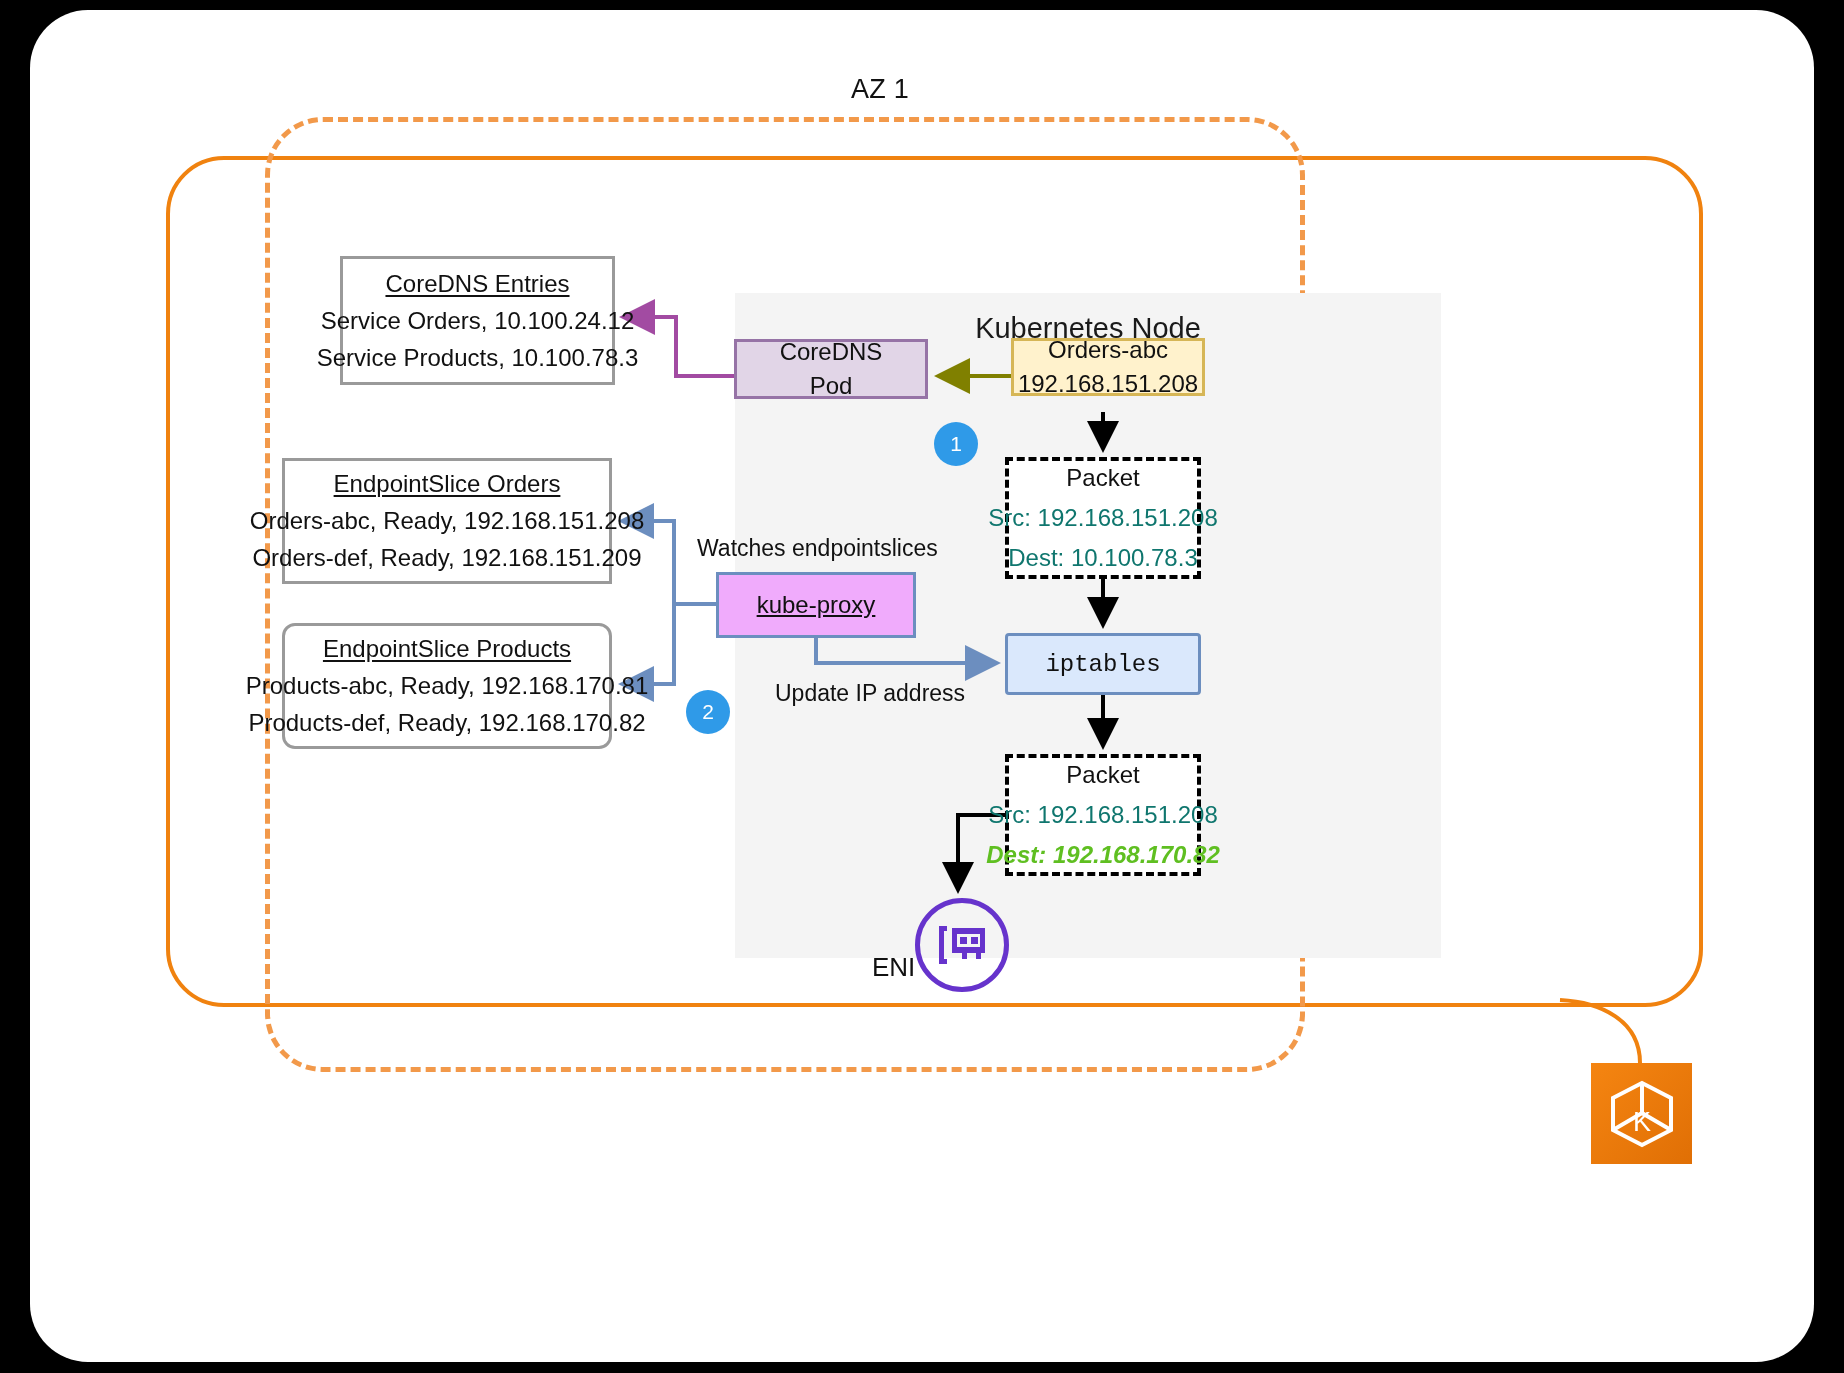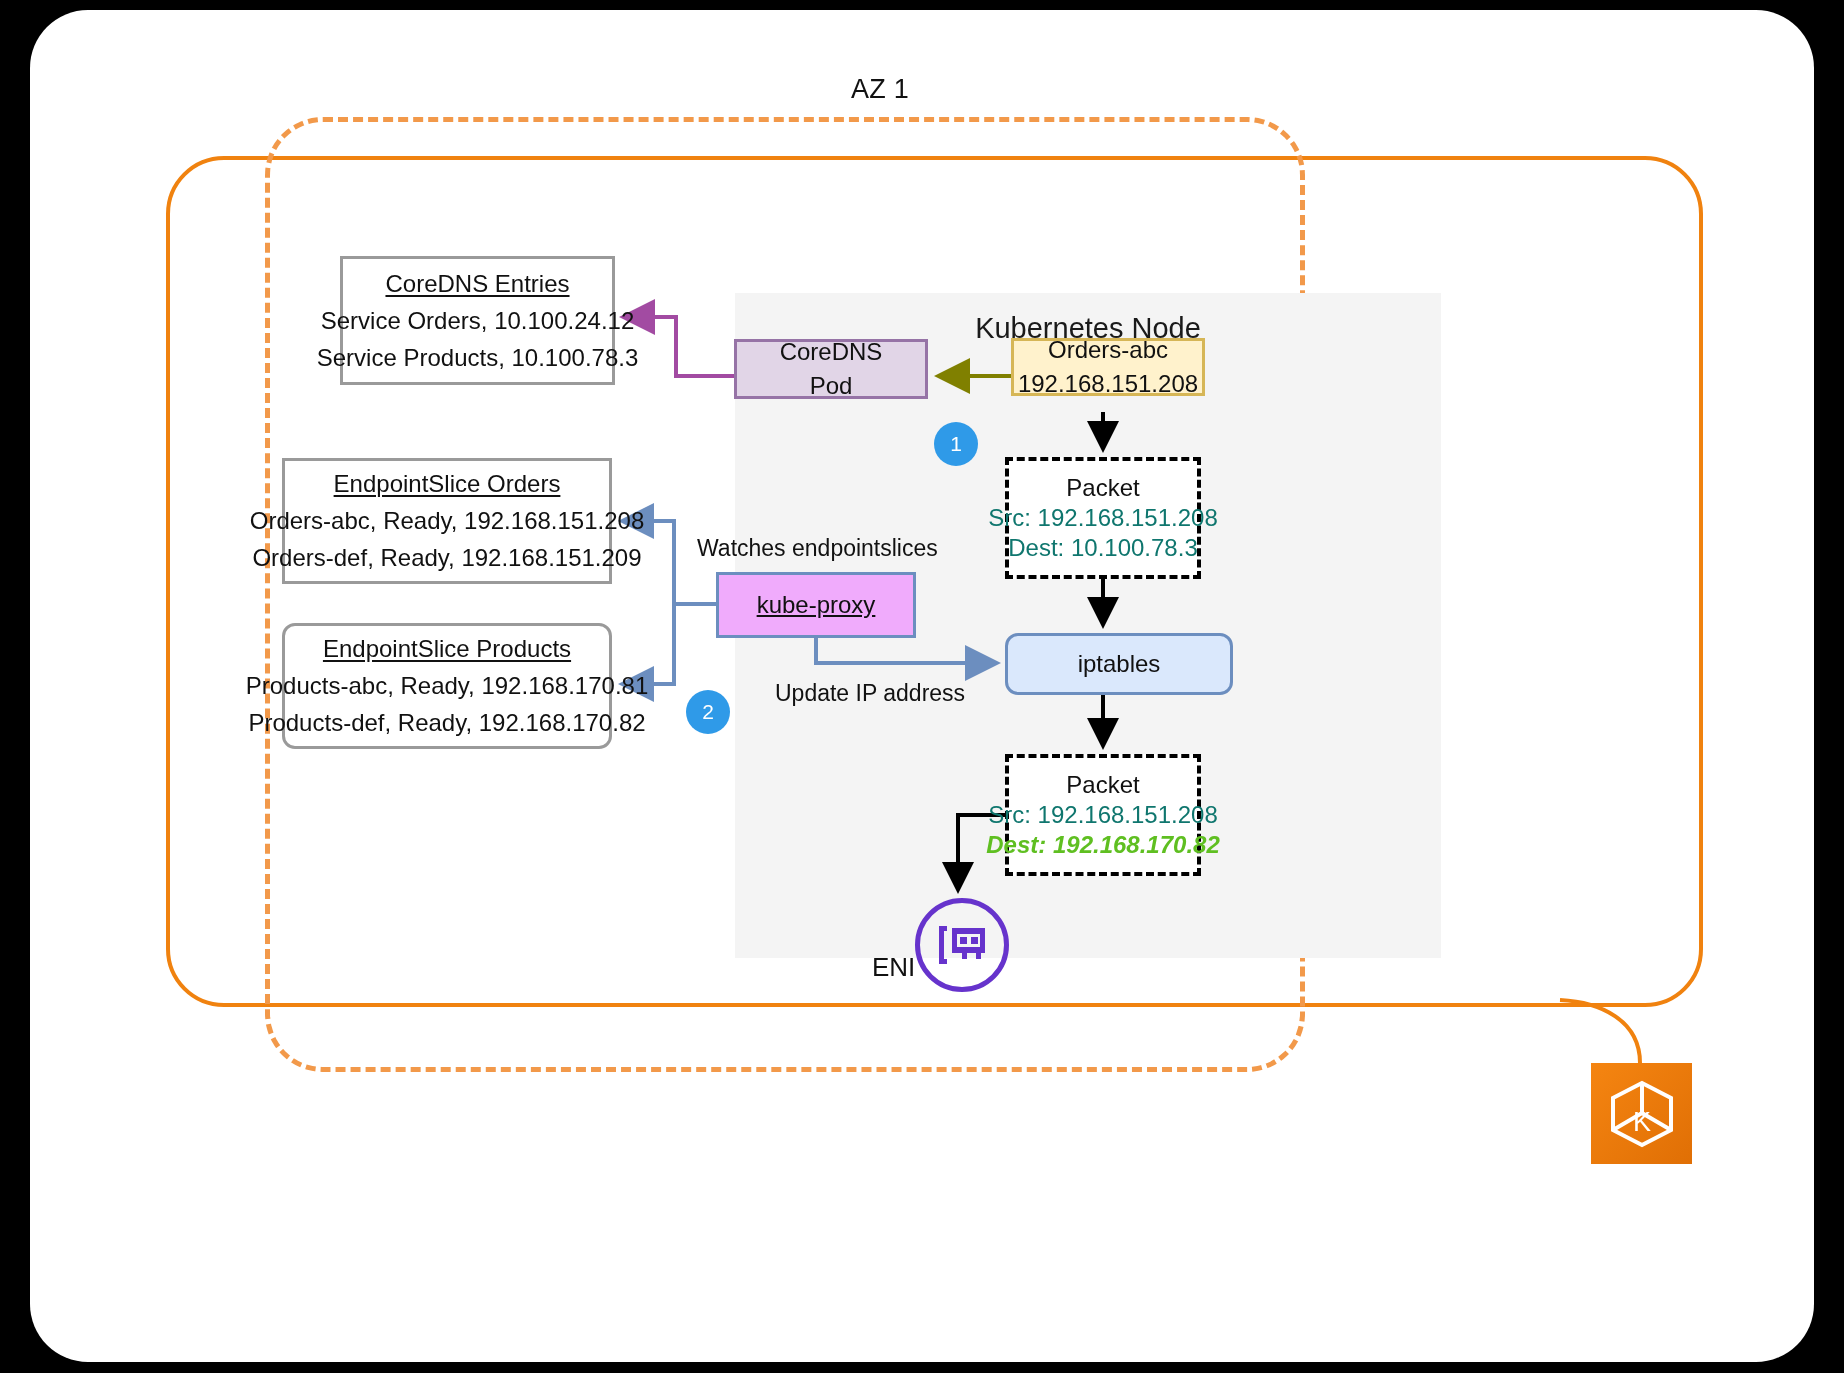--- a/index.html
+++ b/index.html
@@ -28,25 +28,25 @@
   #coredns-entries{left:340px;top:256px;width:275px;height:129px;}
   #eps-orders{left:282px;top:458px;width:330px;height:126px;}
   #eps-products{left:282px;top:623px;width:330px;height:126px;border-radius:13px;}
 
   
   .nbox{position:absolute;box-sizing:border-box;display:flex;flex-direction:column;
         align-items:center;justify-content:center;gap:6px;font-size:24px;color:#111;}
   #coredns-pod{left:734px;top:339px;width:194px;height:60px;background:#e1d5e7;border:3px solid #9673a6;}
   #orders-pod{left:1011px;top:338px;width:194px;height:58px;background:#fff2cc;border:3px solid #d6b656;}
   #kube-proxy{left:716px;top:572px;width:200px;height:66px;background:#f0abfc;border:3px solid #6c8ebf;text-decoration:underline;}
-  #iptables{left:1005px;top:633px;width:228px;height:62px;background:#dae8fc;border:3px solid #6c8ebf;border-radius:13px;}
+  #iptables{left:1005px;top:633px;width:196px;height:62px;background:#dae8fc;border:3px solid #6c8ebf;border-radius:4px;font-family:Liberation Mono, monospace;}
 
   
   .pbox{position:absolute;box-sizing:border-box;border:4px dashed #000;background:#fff;
-        display:flex;flex-direction:column;align-items:center;justify-content:center;gap:2px;}
+        display:flex;flex-direction:column;align-items:center;justify-content:center;gap:12px;}
   .pbox .ttl{font-size:24px;color:#111;}
   .pbox .row{font-size:24px;color:#0f766e;white-space:nowrap;}
   .pbox .row.hl{color:#5fbf21;font-style:italic;font-weight:bold;}
   #packet-1{left:1005px;top:457px;width:196px;height:122px;}
   #packet-2{left:1005px;top:754px;width:196px;height:122px;}
 
   
   .badge{position:absolute;width:44px;height:44px;border-radius:50%;background:#2f9ae8;
          color:#fff;font-size:21px;display:flex;align-items:center;justify-content:center;}
   #badge-1{left:934px;top:422px;}

